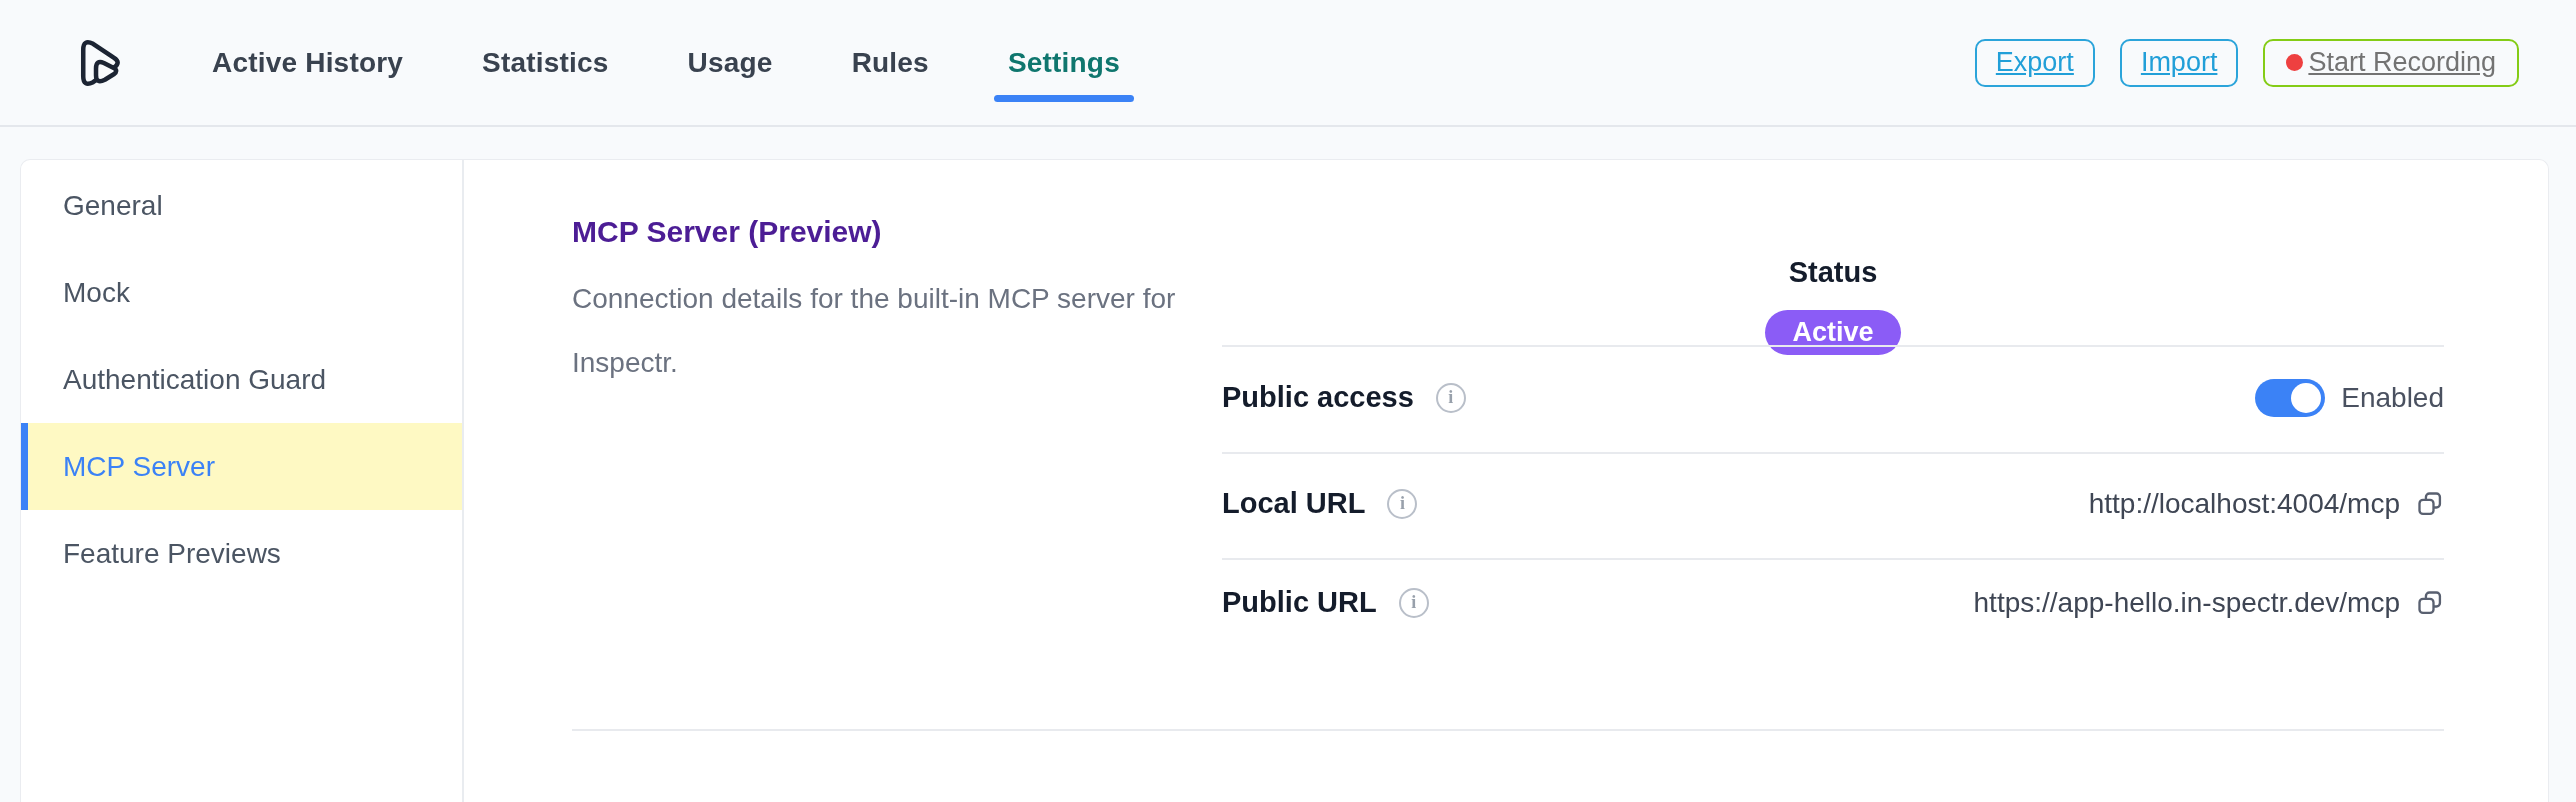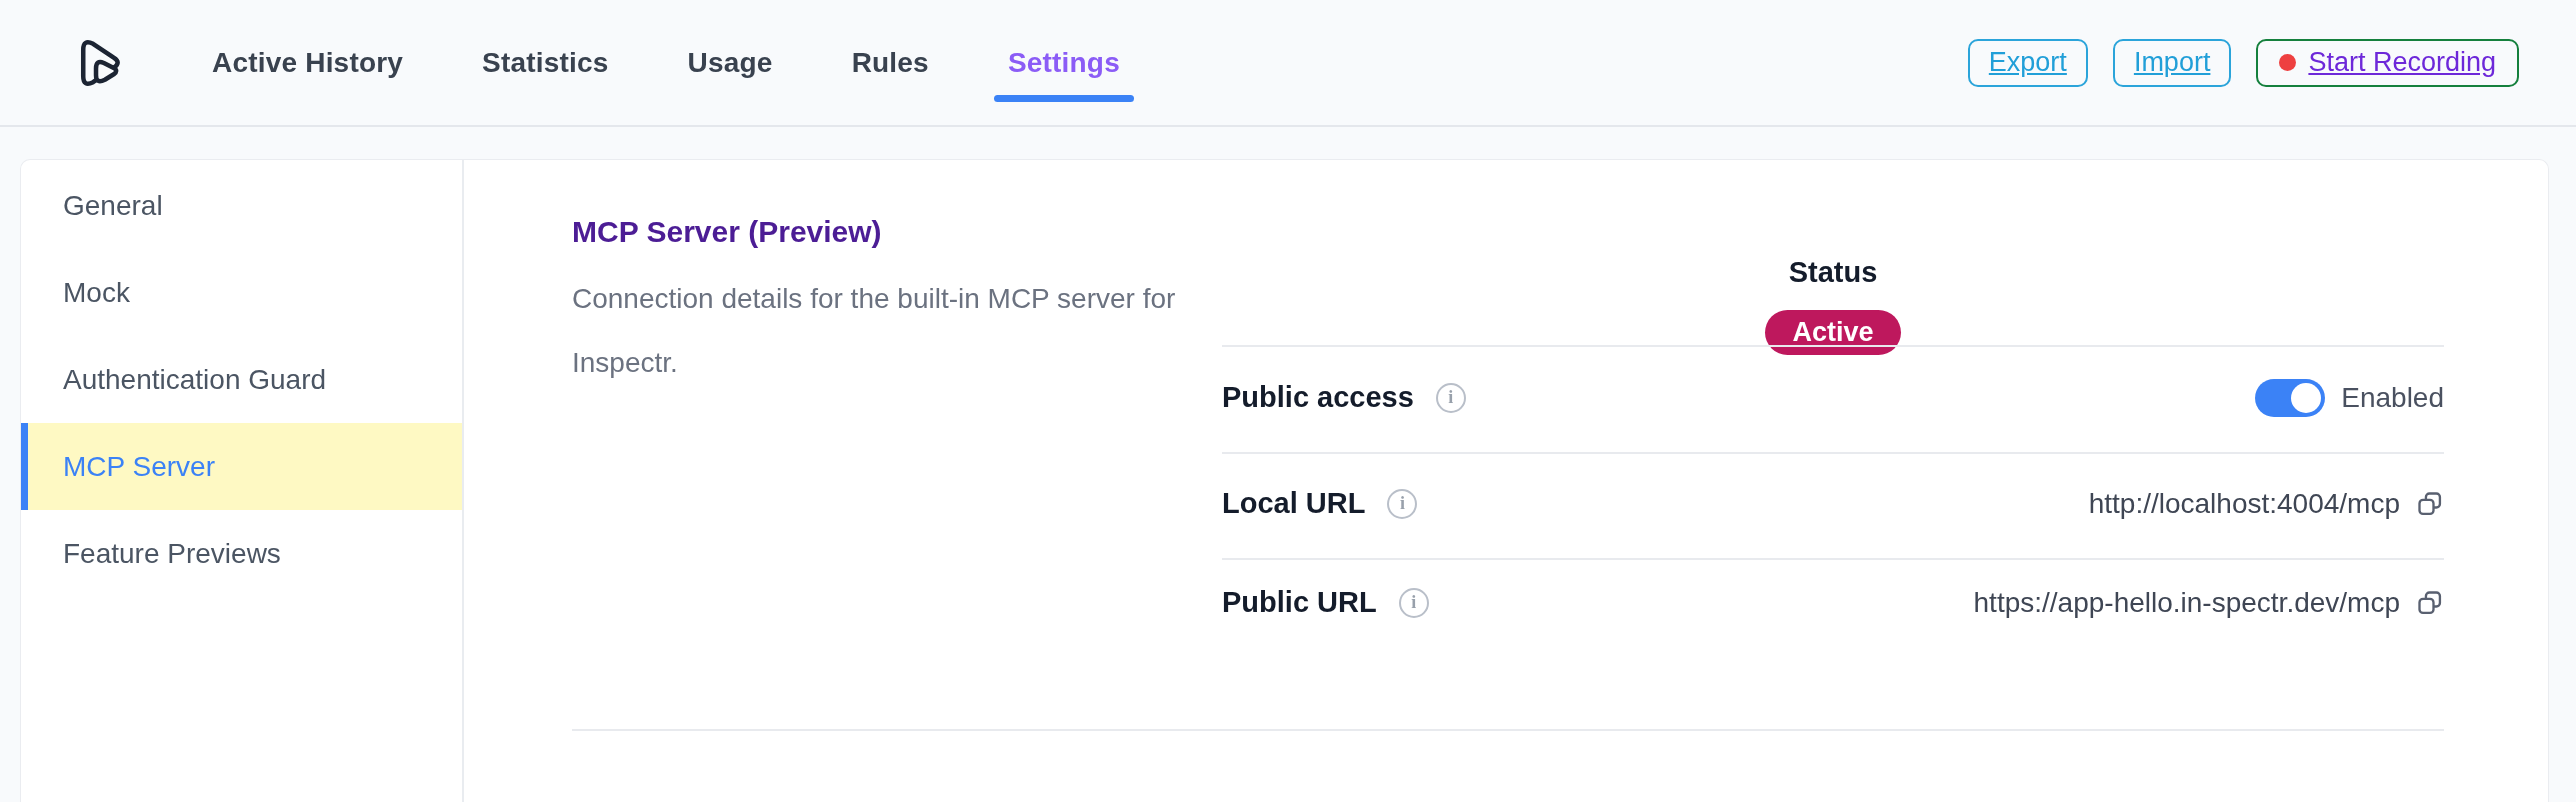--- a/index.html
+++ b/index.html
@@ -21,33 +21,33 @@
     border-bottom:2px solid #e4e7ec;
   }
   .logo { width:52px; height:59px; flex:0 0 auto; }
   .nav { display:flex; height:100%; margin-left:89px; gap:79px; }
   .tab {
     position:relative; height:100%;
     display:flex; align-items:center;
     font-size:28px; font-weight:600; color:#39424f;
     cursor:pointer; letter-spacing:0.2px;
   }
-  .tab.active { color:#8b5cf6; }
+  .tab.active { color:#0f766e; }
   .tab.active::after {
     content:""; position:absolute; left:-14px; right:-14px; top:95px;
     height:7px; border-radius:4px; background:#3b82f6;
   }
   .header-actions { margin-left:auto; display:flex; align-items:center; gap:25px; }
   .btn {
     height:48px; display:inline-flex; align-items:center; justify-content:center;
     padding:0 19px; border-radius:10px; font-size:27px; font-weight:500;
     background:transparent; cursor:pointer; white-space:nowrap;text-decoration:underline;
   }
   .btn-cyan { border:2px solid #2ba4da; color:#219fd8; }
-  .btn-green { border:2px solid #15803d; color:#6d28d9; gap:12px; padding:0 21px; }
+  .btn-green { border:2px solid #84cc16; color:#737373; gap:5px; padding:0 21px; }
   .rec-dot { width:17px; height:17px; border-radius:50%; background:#ee4040; flex:0 0 auto; }
 
   
   .card {
     position:absolute; left:20px; top:159px; width:2529px; height:643px;
     background:#ffffff;
     border:1px solid #eaecf0;
     border-bottom:none;
     border-radius:10px 10px 0 0;
   }
@@ -97,21 +97,21 @@
     width:30px; height:30px; margin-left:22px; border-radius:50%;
     border:2px solid #b9bfc9; color:#98a0ab;
     display:inline-flex; align-items:center; justify-content:center;
     font-size:18px; font-weight:600; font-family:"Liberation Serif", serif;
     cursor:pointer; flex:0 0 auto;
   }
   .row-value { display:flex; align-items:center; gap:16px; }
 
   .badge {
     height:45px; padding:0 27px; border-radius:23px;
-    background:#be185d; color:#ffffff;
+    background:#8b5cf6; color:#ffffff;
     display:inline-flex; align-items:center;
     font-size:27px; font-weight:600;
   }
 
   .toggle {
     position:relative; width:70px; height:38px; border-radius:19px;
     background:#3b82f6; cursor:pointer; flex:0 0 auto;
   }
   .toggle .knob {
     position:absolute; top:4px; right:4px; width:30px; height:30px;

